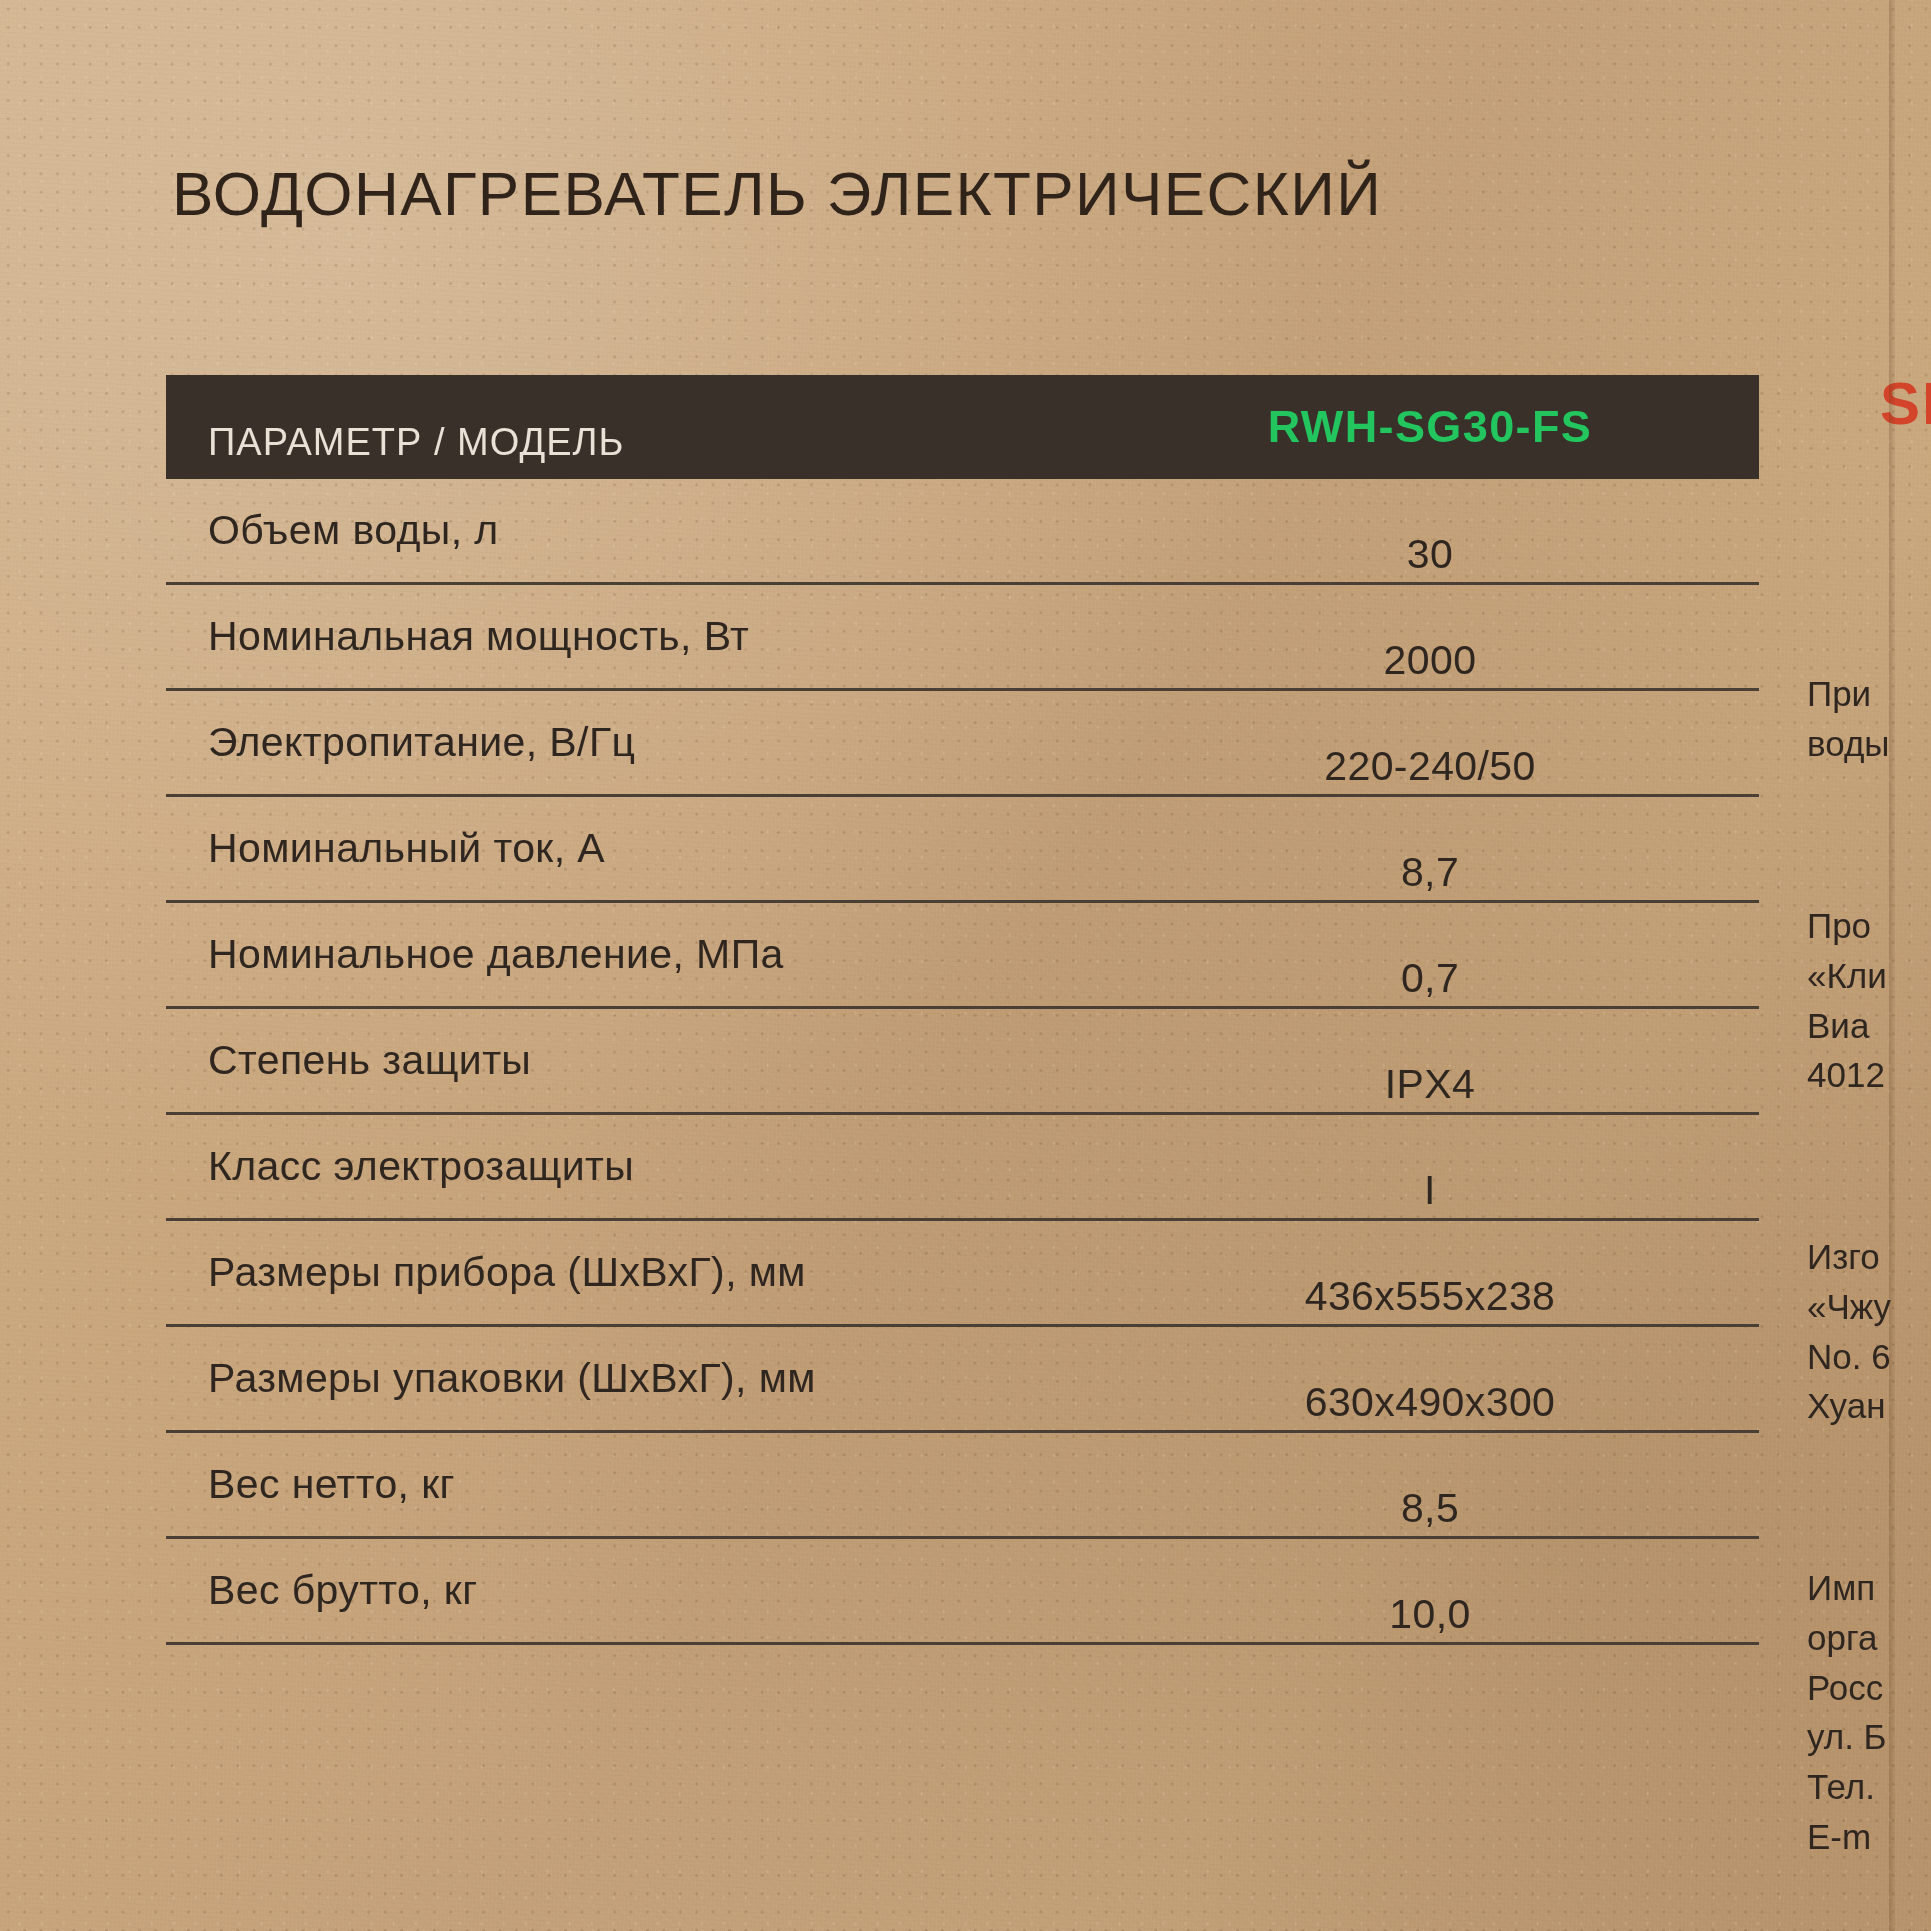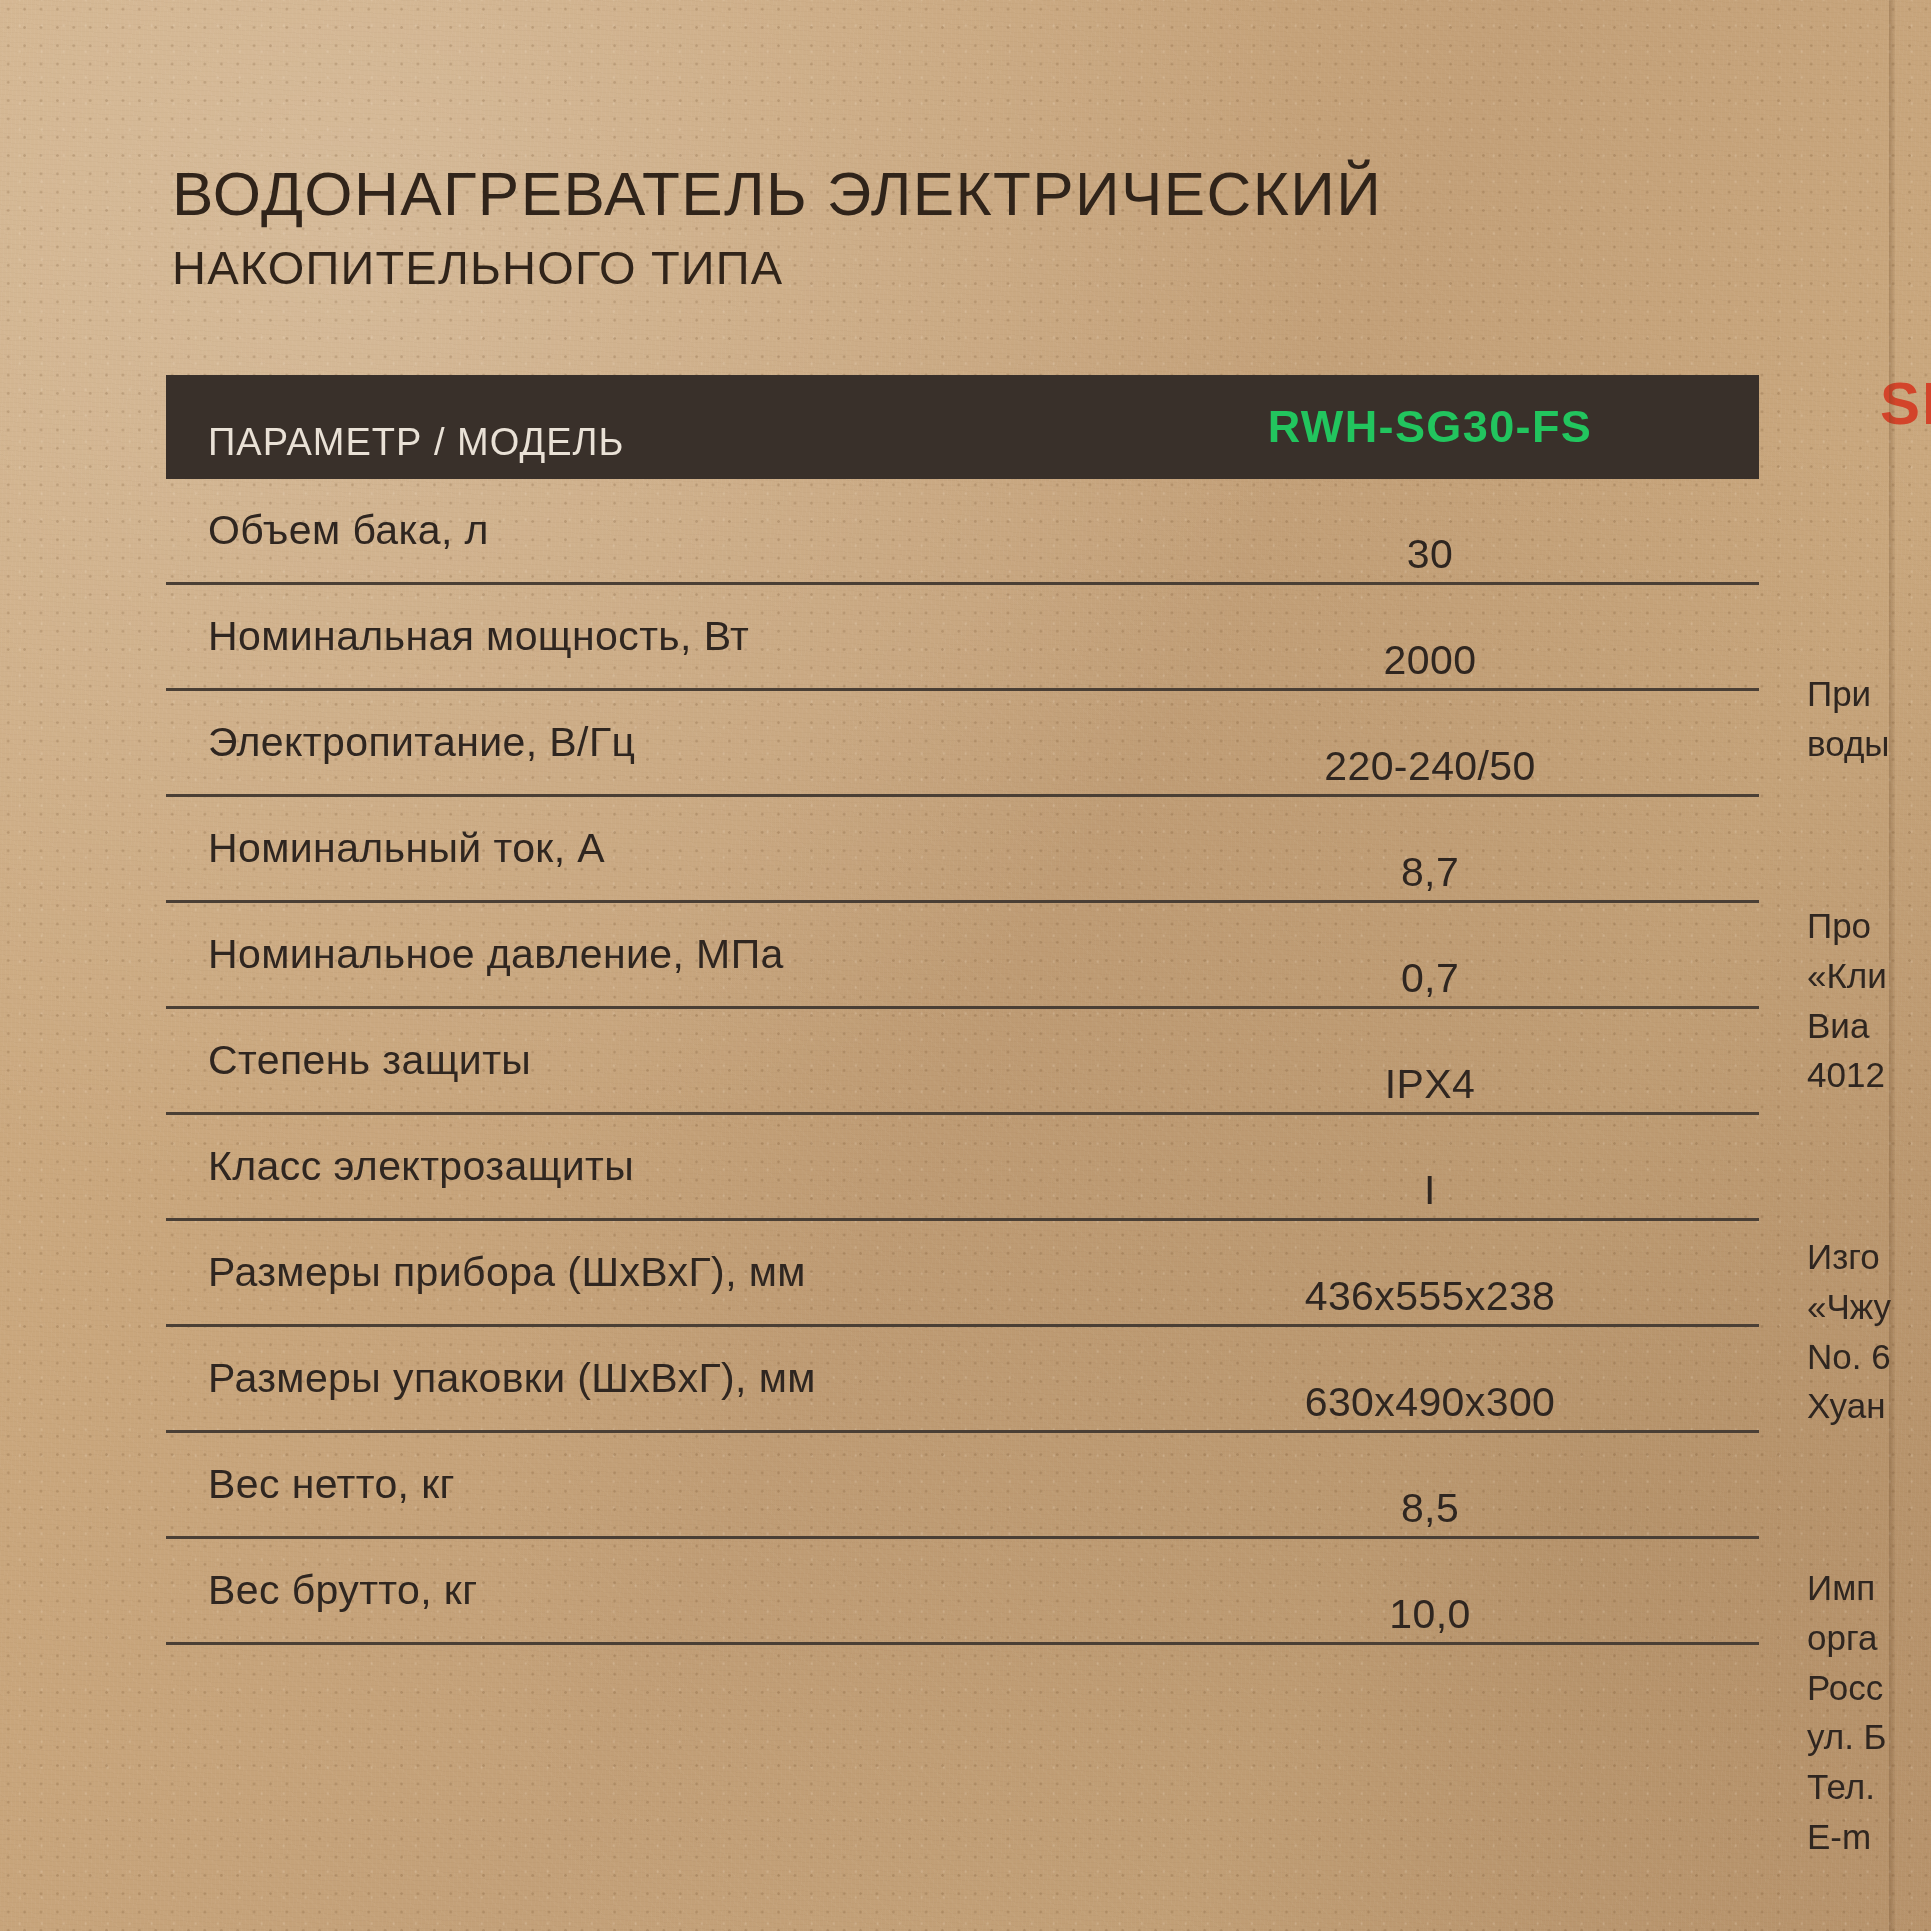--- a/index.html
+++ b/index.html
@@ -173,32 +173,31 @@
 <body>
 
 <div id="sheet">
   <div id="grain"></div>
   <div id="speckle"></div>
 
   <div id="content">
 
     <div class="title-block">
       <div class="title-line1">ВОДОНАГРЕВАТЕЛЬ ЭЛЕКТРИЧЕСКИЙ</div>
-      <div class="title-line2">НАКОПИТЕЛЬНОГО ТИПА</div>
     </div>
 
     <div id="spec-table">
 
       <div class="t-head">
         <div class="param">ПАРАМЕТР / МОДЕЛЬ</div>
         <div class="model">RWH-SG30-FS</div>
       </div>
 
       <div class="t-row">
-        <div class="label">Объем бака, л</div>
+        <div class="label">Объем воды, л</div>
         <div class="value">30</div>
       </div>
       <div class="t-row">
         <div class="label">Номинальная мощность, Вт</div>
         <div class="value">2000</div>
       </div>
       <div class="t-row">
         <div class="label">Электропитание, В/Гц</div>
         <div class="value">220-240/50</div>
       </div>

